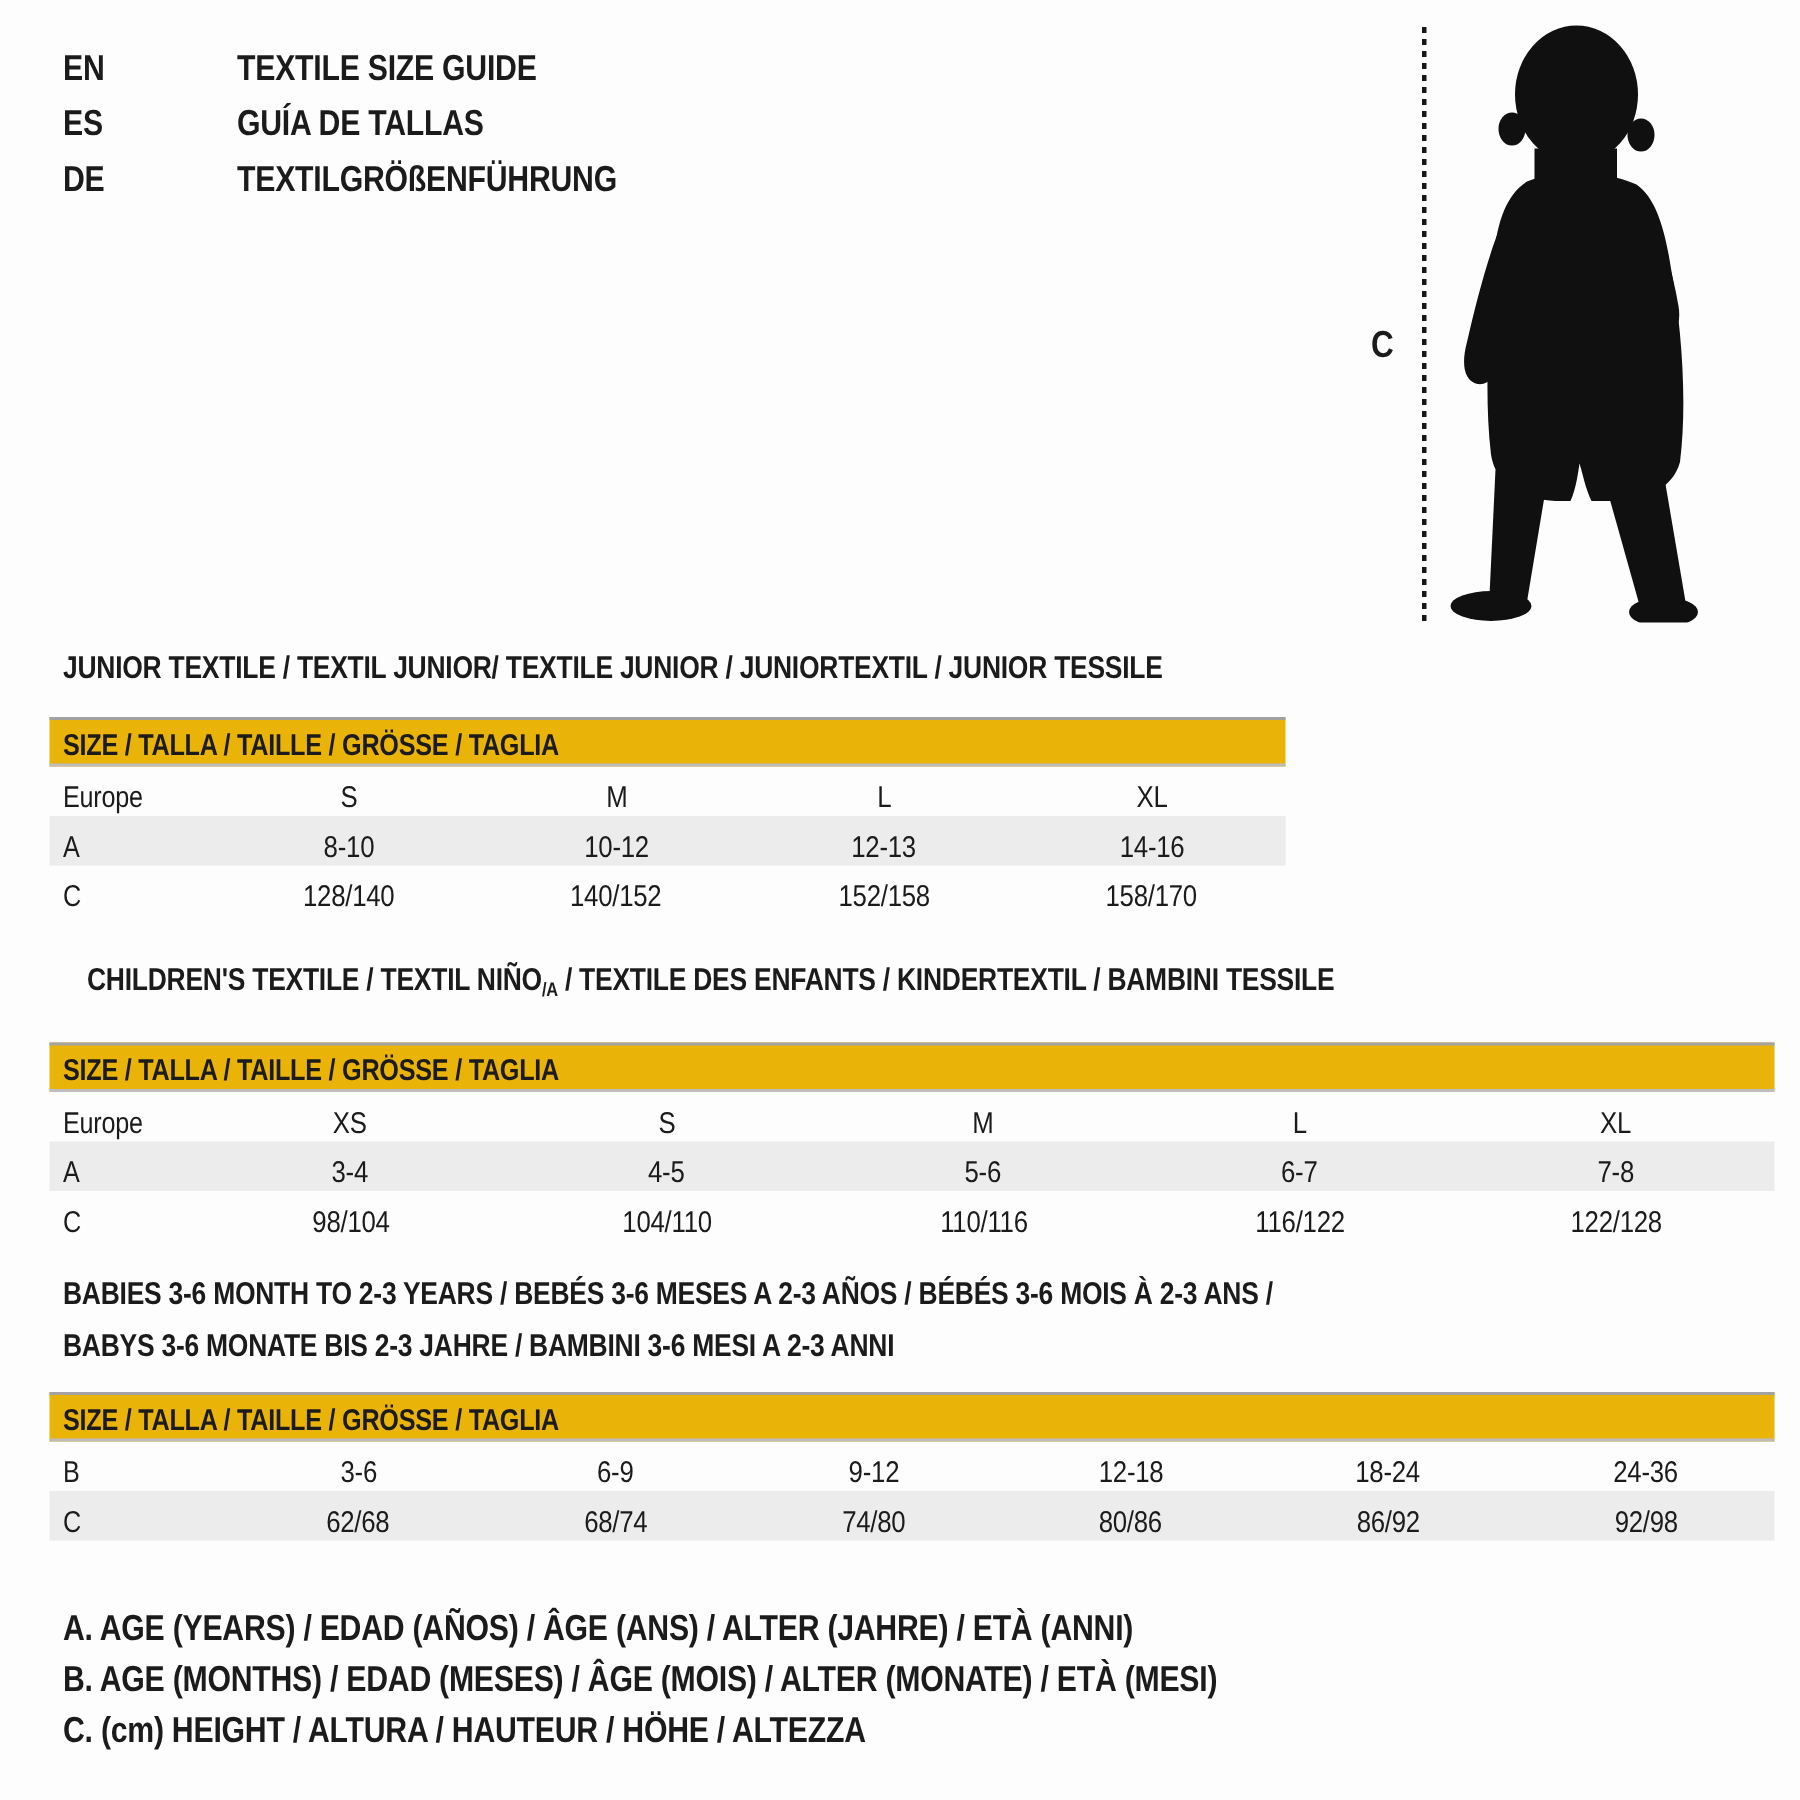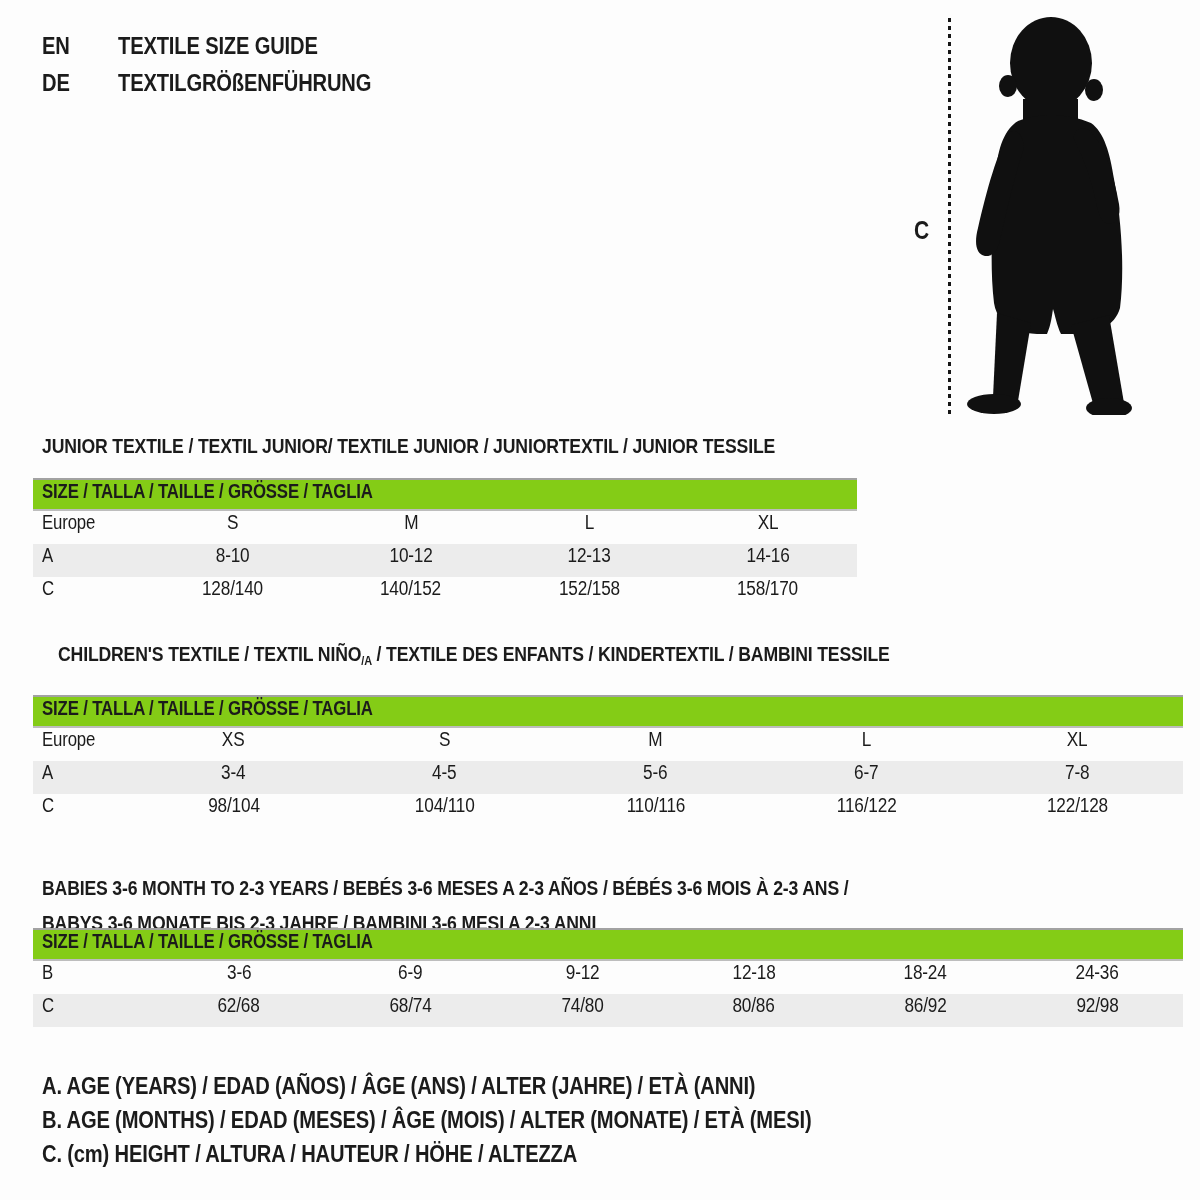--- a/index.html
+++ b/index.html
@@ -9,63 +9,67 @@
     font-family:"Liberation Sans", sans-serif;
     -webkit-font-smoothing:antialiased;
   }
   .abs{position:absolute;}
   
   .cn{display:inline-block;transform:scaleX(0.84);transform-origin:0 50%;white-space:nowrap;letter-spacing:-0.2px;}
   .cnc{display:inline-block;transform:scaleX(0.86);transform-origin:50% 50%;white-space:nowrap;letter-spacing:-0.2px;}
 
   
   #lang-block{left:42px;top:27px;}
-  .lang-row{height:37px;display:flex;align-items:center;font-size:24px;font-weight:700;}
+  .lang-row{height:37px;display:flex;align-items:center;font-size:24px;font-weight:700;gap:40px;}
   .lang-code{width:76px;}
 
   
   #fig-line{left:948px;top:18px;width:3px;height:397px;
     background:repeating-linear-gradient(to bottom,#161616 0 4px,rgba(0,0,0,0) 4px 8px);}
   #fig-label{left:914px;top:216px;font-size:25px;font-weight:700;}
   #fig-svg{left:963px;top:13px;}
 
   
   .section-heading{font-size:21px;font-weight:700;line-height:25px;}
   #junior-heading{left:42px;top:433px;}
   #children-heading{left:42px;top:641px;margin-left:16px;}
-  #babies-heading{left:42px;top:870px;line-height:35px;}
+  #babies-heading{left:42px;top:845px;line-height:35px;}
   .sub-a{font-size:13px;vertical-align:-4px;font-weight:700;}
 
   
   .sizetable{box-sizing:border-box;}
   #junior-table{left:33px;top:478px;width:824px;}
   #children-table{left:33px;top:695px;width:1150px;}
   #babies-table{left:33px;top:928px;width:1150px;}
-  .tbar{height:33px;background:#84cc16;border-top:2px solid #a2a2a2;border-bottom:2px solid #bdbdbd;
-    box-sizing:border-box;display:flex;align-items:flex-start;padding-left:9px;
+  .tbar{height:33px;background:#eab308;border-top:2px solid #a2a2a2;border-bottom:2px solid #bdbdbd;
+    box-sizing:border-box;display:flex;align-items:flex-end;padding-left:9px;
     font-weight:700;font-size:20px;}
-  .trow{height:33px;display:flex;align-items:flex-start;font-size:20px;}
+  .trow{height:33px;display:flex;align-items:flex-end;font-size:20px;}
   .stripe{background:#ececec;}
   .tlabel{padding-left:9px;box-sizing:border-box;}
   .t-junior .tlabel{width:110px;}
   .t-children .tlabel{width:95px;}
   .t-babies .tlabel{width:120px;}
   .tcell{flex:1;text-align:center;}
 
   
   #legend{left:42px;top:1069px;font-size:24px;font-weight:700;line-height:34px;}
   .legend-line{display:block;}
 </style>
 </head>
 <body>
 
 <div class="abs" id="lang-block">
   <div class="lang-row">
     <span class="lang-code"><span class="cn">EN</span></span>
     <span class="cn">TEXTILE SIZE GUIDE</span>
+  </div>
+  <div class="lang-row">
+    <span class="lang-code"><span class="cn">ES</span></span>
+    <span class="cn">GUÍA DE TALLAS</span>
   </div>
   <div class="lang-row">
     <span class="lang-code"><span class="cn">DE</span></span>
     <span class="cn">TEXTILGRÖßENFÜHRUNG</span>
   </div>
 </div>
 
 <div class="abs" id="fig-line"></div>
 <div class="abs" id="fig-label"><span class="cn">C</span></div>
 <svg class="abs" id="fig-svg" width="172" height="402" viewBox="0 0 172 402" aria-hidden="true">

